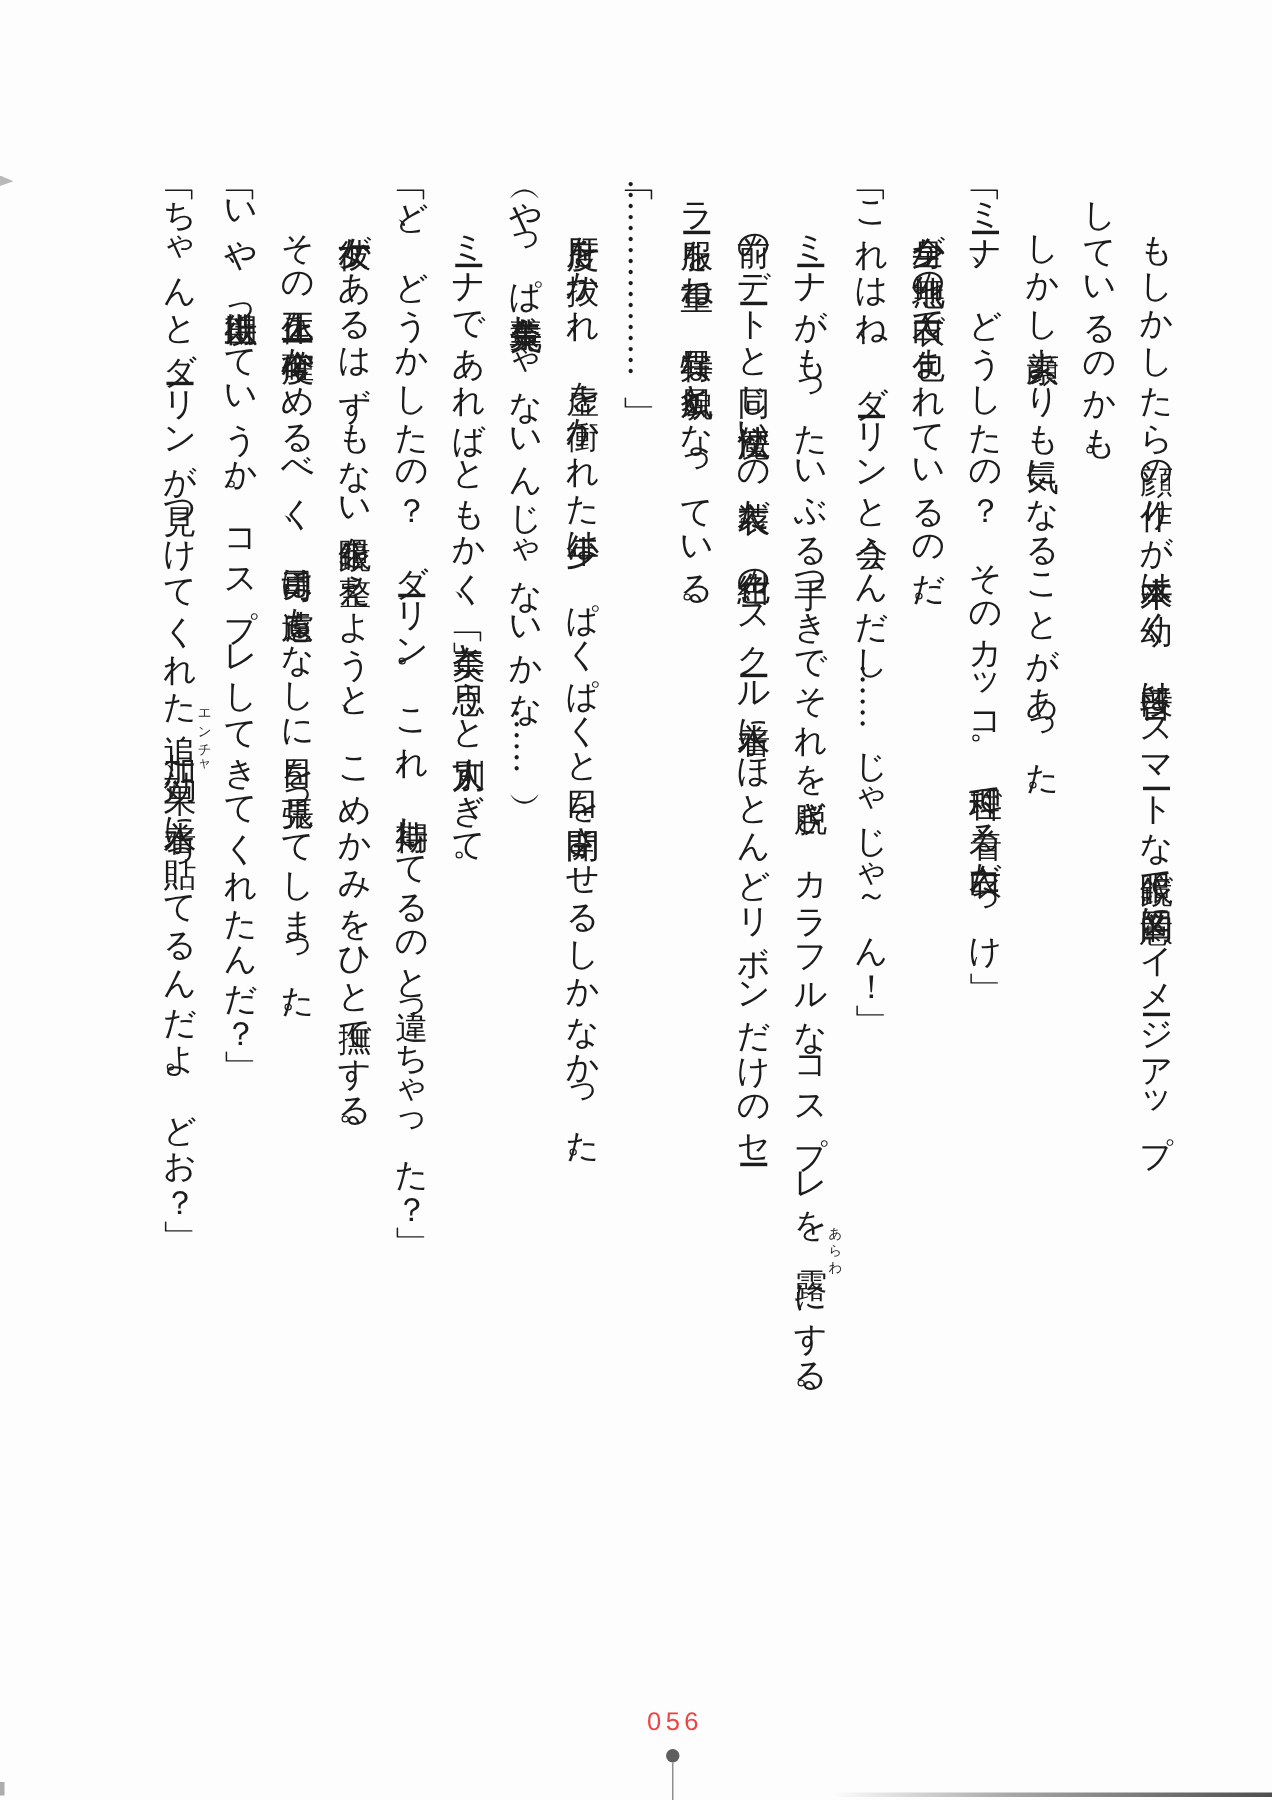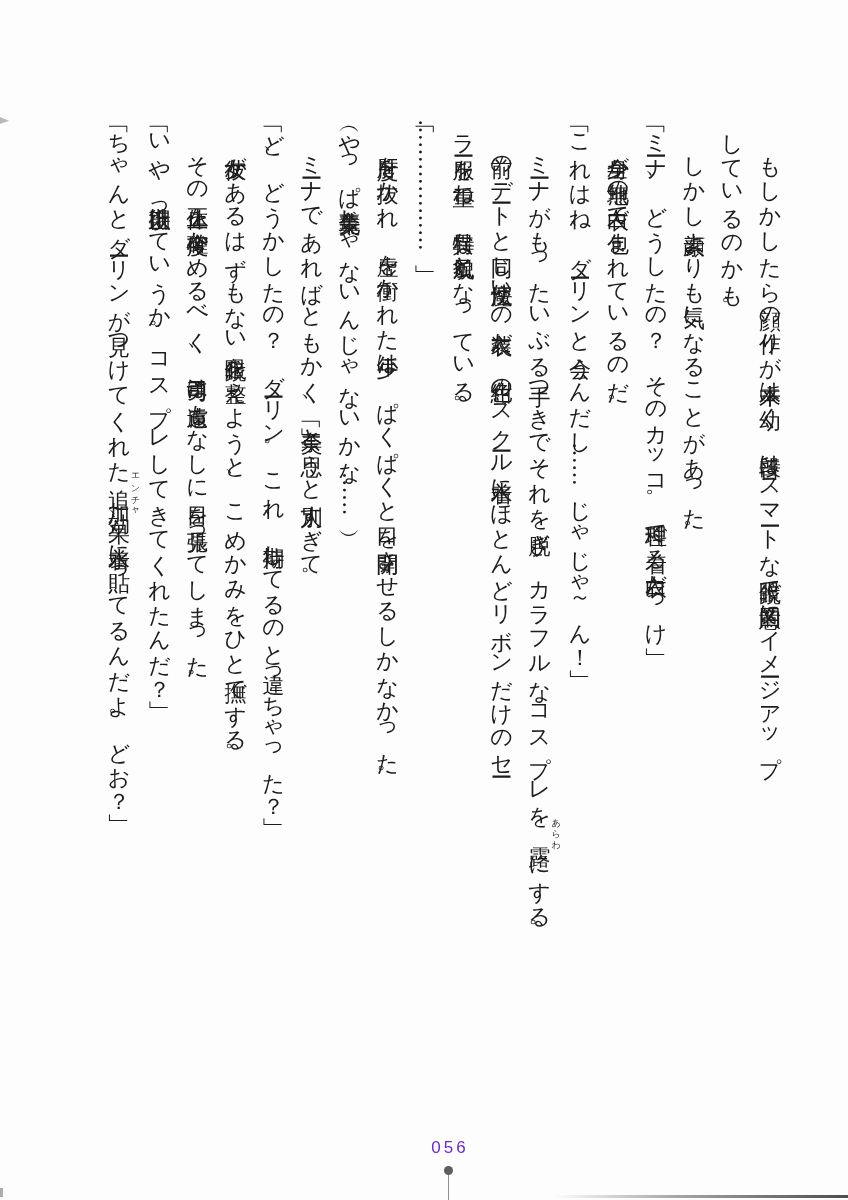--- a/index.html
+++ b/index.html
@@ -46,21 +46,21 @@
   }
   .page-number {
     position: absolute;
     top: 1138px;
     left: 450px;
     transform: translateX(-50%);
     font-family: "Liberation Sans", sans-serif;
     font-size: 17px;
     font-weight: 400;
     letter-spacing: 3px;
-    color: #6d28d9;
+    color: #ef4444;
   }
   .ornament-dot {
     position: absolute;
     top: 1166px;
     left: 444px;
     width: 9px;
     height: 9px;
     border-radius: 50%;
     background: #5e5e5e;
   }

